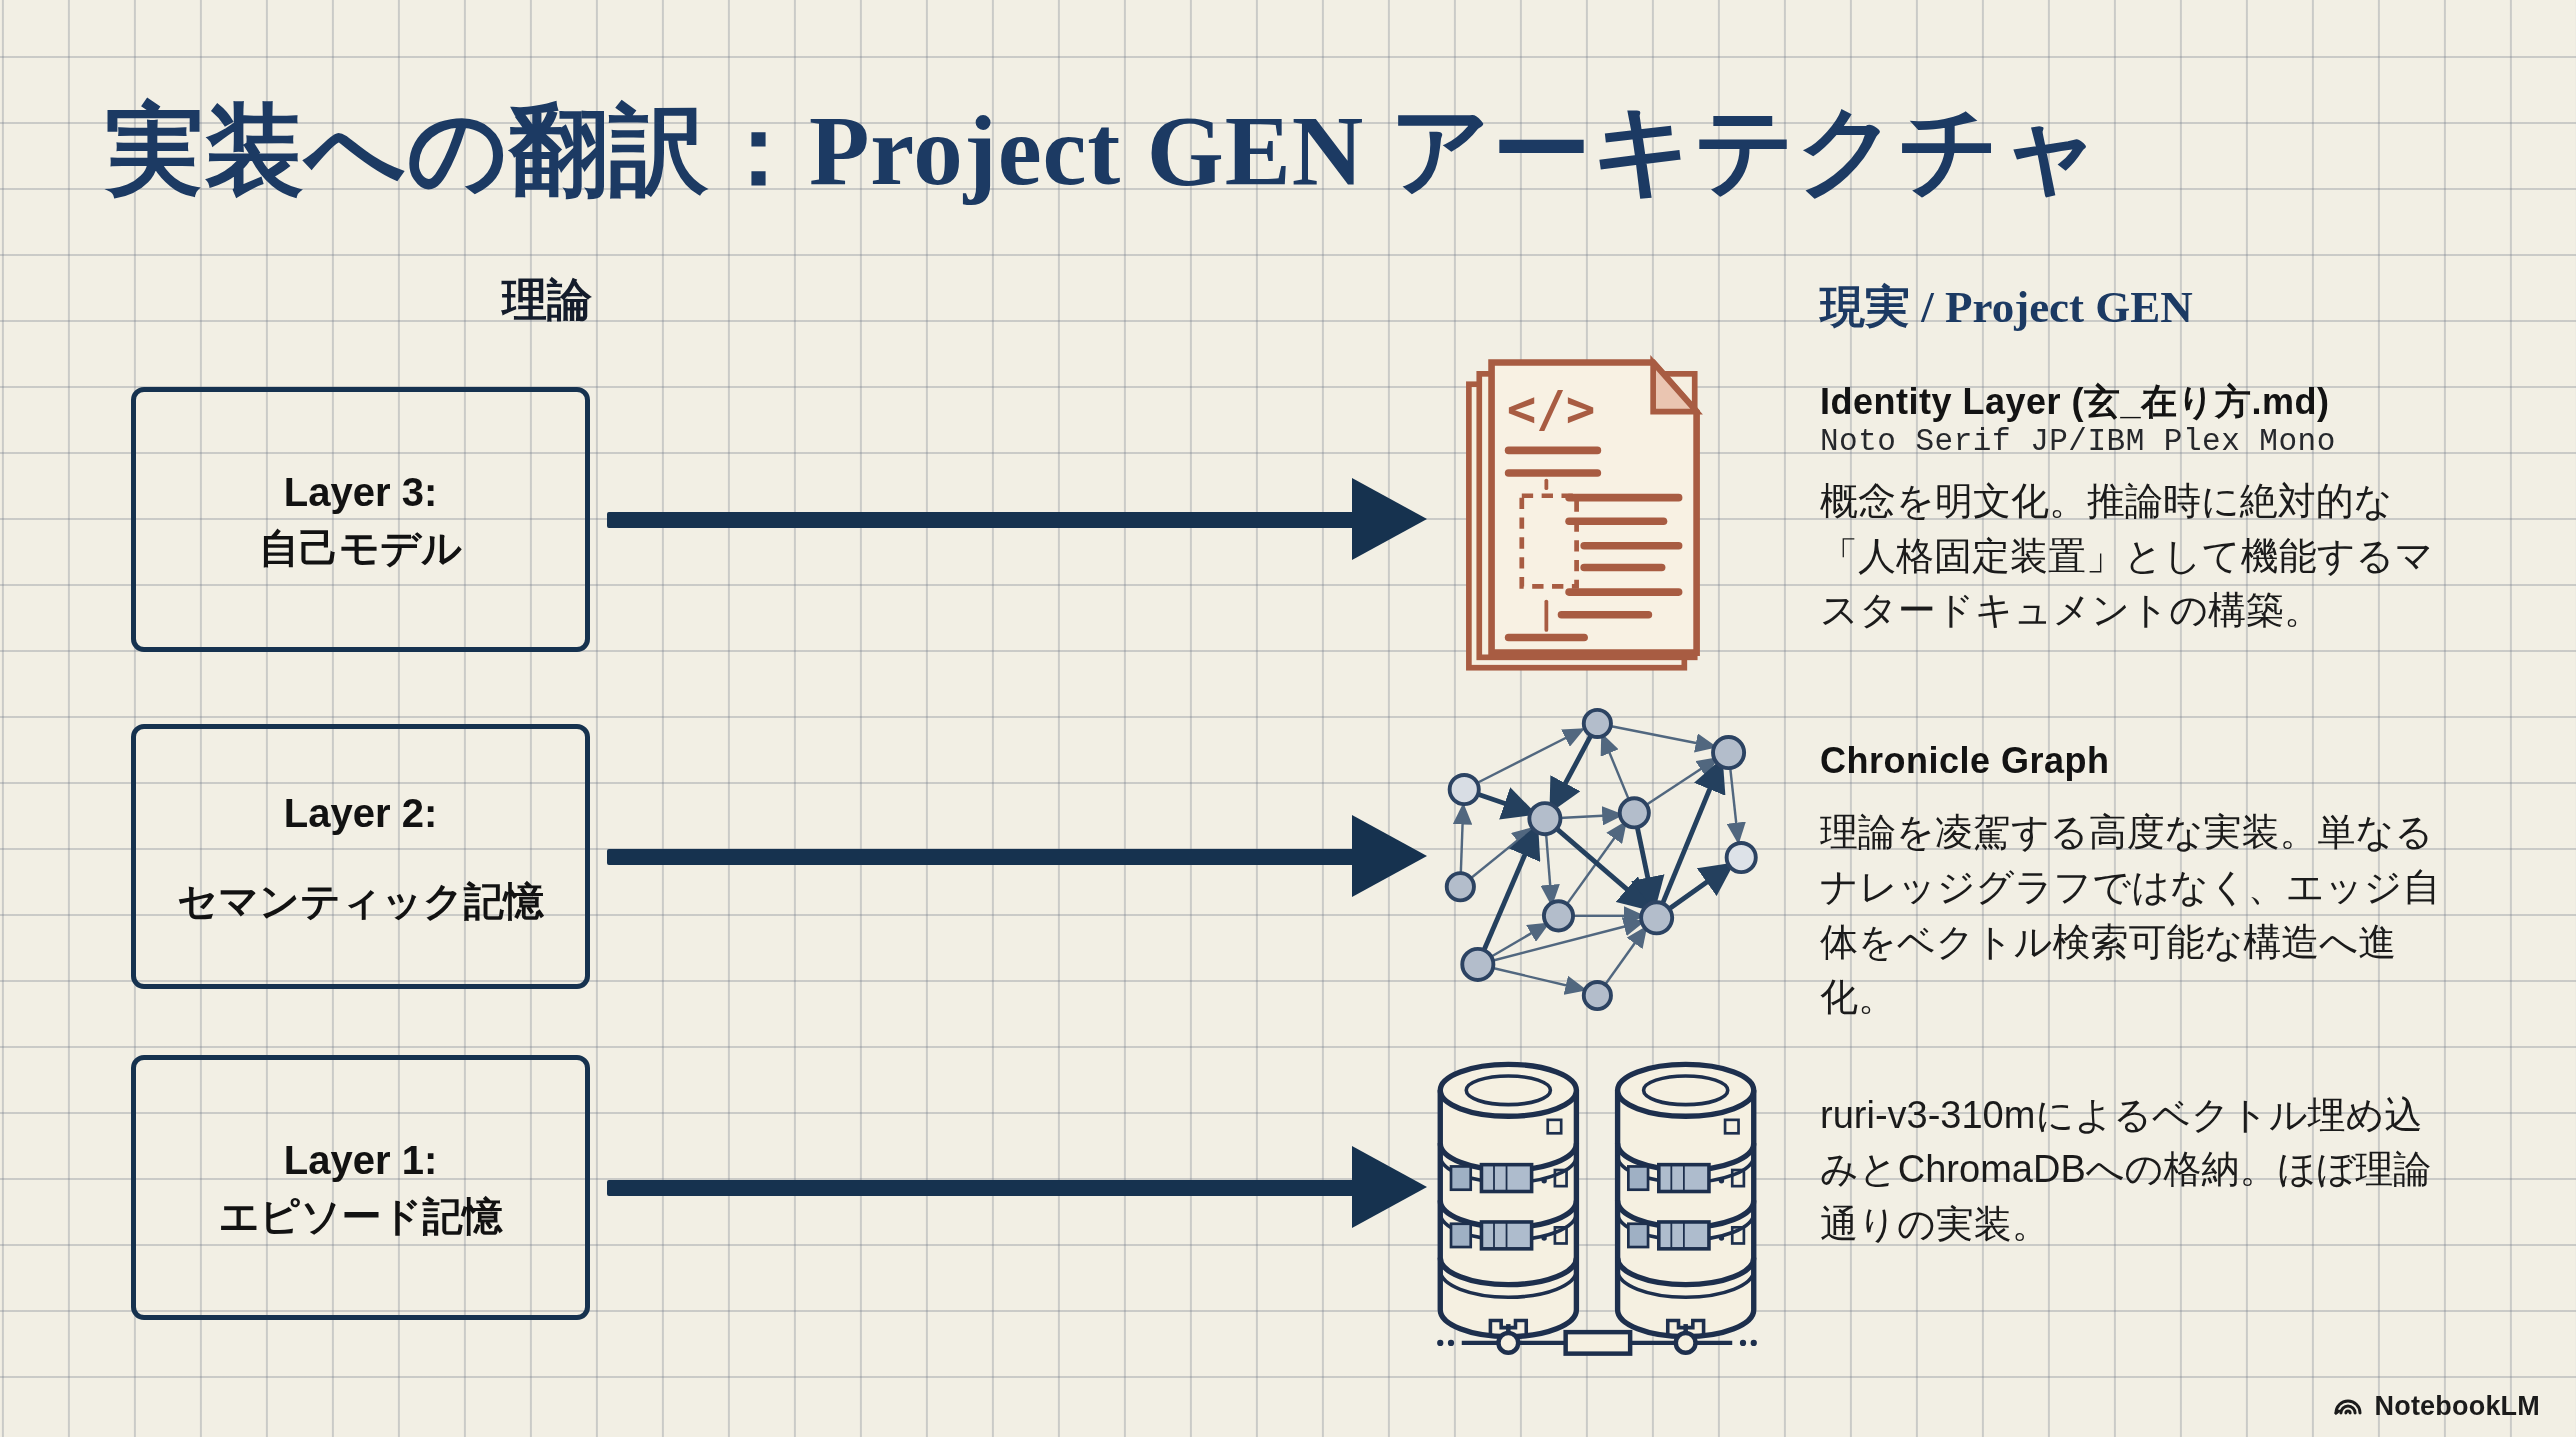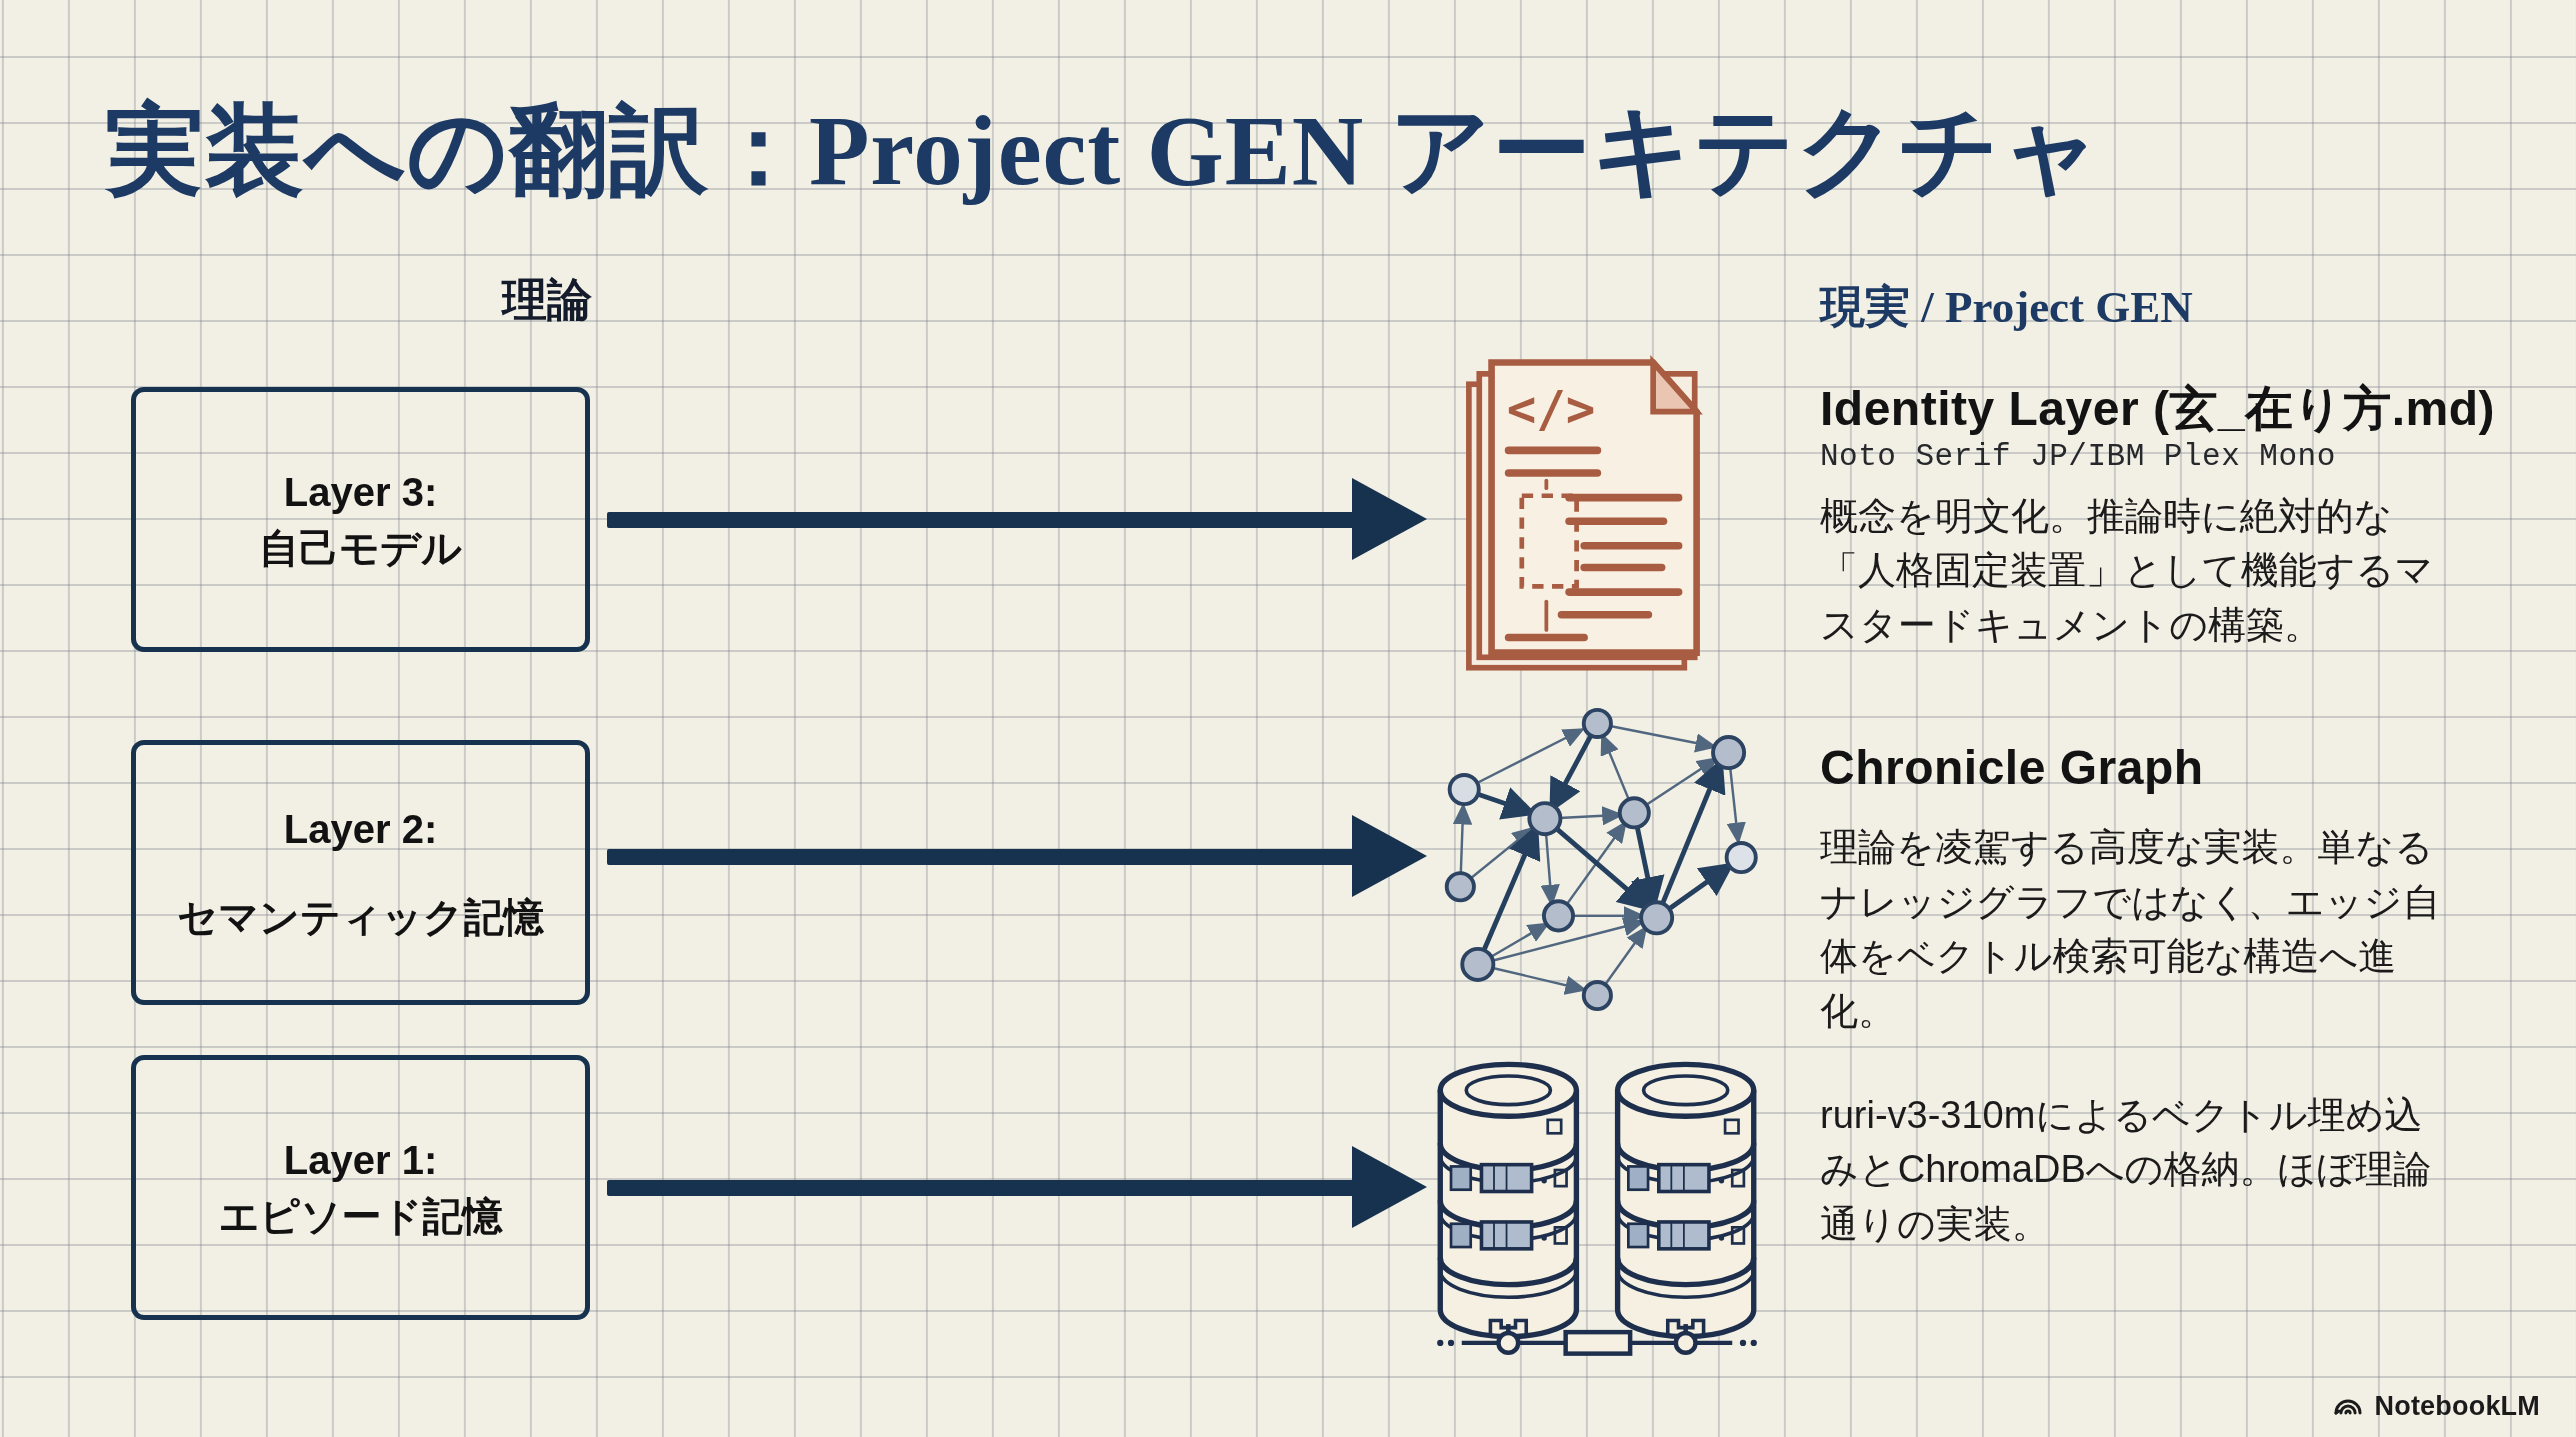--- a/index.html
+++ b/index.html
@@ -37,41 +37,41 @@
   }
 
   .theory-box {
     position:absolute; left:131px; width:449px; height:255px;
     border:5.6px solid #16324f; border-radius:13px;
     display:flex; flex-direction:column; align-items:center; justify-content:center;
     color:#121212; font-weight:bold; font-size:40px; line-height:1.4;
     text-align:center;
   }
   .theory-box.b1 { top:387px; }
-  .theory-box.b2 { top:740px;gap:32px; }
+  .theory-box.b2 { top:724px;gap:32px; }
   .theory-box.b3 { top:1055px; }
 
   .arrow { position:absolute; left:607px; width:824px; height:84px; }
   .arrow .shaft { position:absolute; left:0; top:35px; width:749px; height:16px; background:#16324f; border-radius:1.9px; }
   .arrow .head {
     position:absolute; left:745px; top:0.9px; width:0; height:0;
     border-top:41px solid transparent; border-bottom:41px solid transparent;
     border-left:75px solid #16324f;
   }
   .arrow.a1 { top:477px; }
   .arrow.a2 { top:814px; }
   .arrow.a3 { top:1145px; }
 
   .icon-doc   { position:absolute; left:1460px; top:354px;  width:271px; height:326px; }
   .icon-graph { position:absolute; left:1434px; top:704px;  width:352px; height:311px; }
   .icon-db    { position:absolute; left:1421px; top:1050px; width:352px; height:309px; }
 
   .reality-item { position:absolute; left:1820px; width:721px; }
   .reality-item .heading {
-    font-size:48px; font-weight:bold; color:#131313; line-height:1.22;
+    font-size:36px; font-weight:bold; color:#131313; line-height:1.22;
     letter-spacing:0.5px; white-space:nowrap;
   }
   .reality-item .subheading {
     margin-top:0;
     font-family:"Liberation Mono","DejaVu Sans Mono",monospace;
     font-size:31px; color:#26282c; letter-spacing:0.5px;
   }
   .reality-item .subheading:empty { display:none; }
   .reality-item .body {
     margin-top:15px; width:638px;

